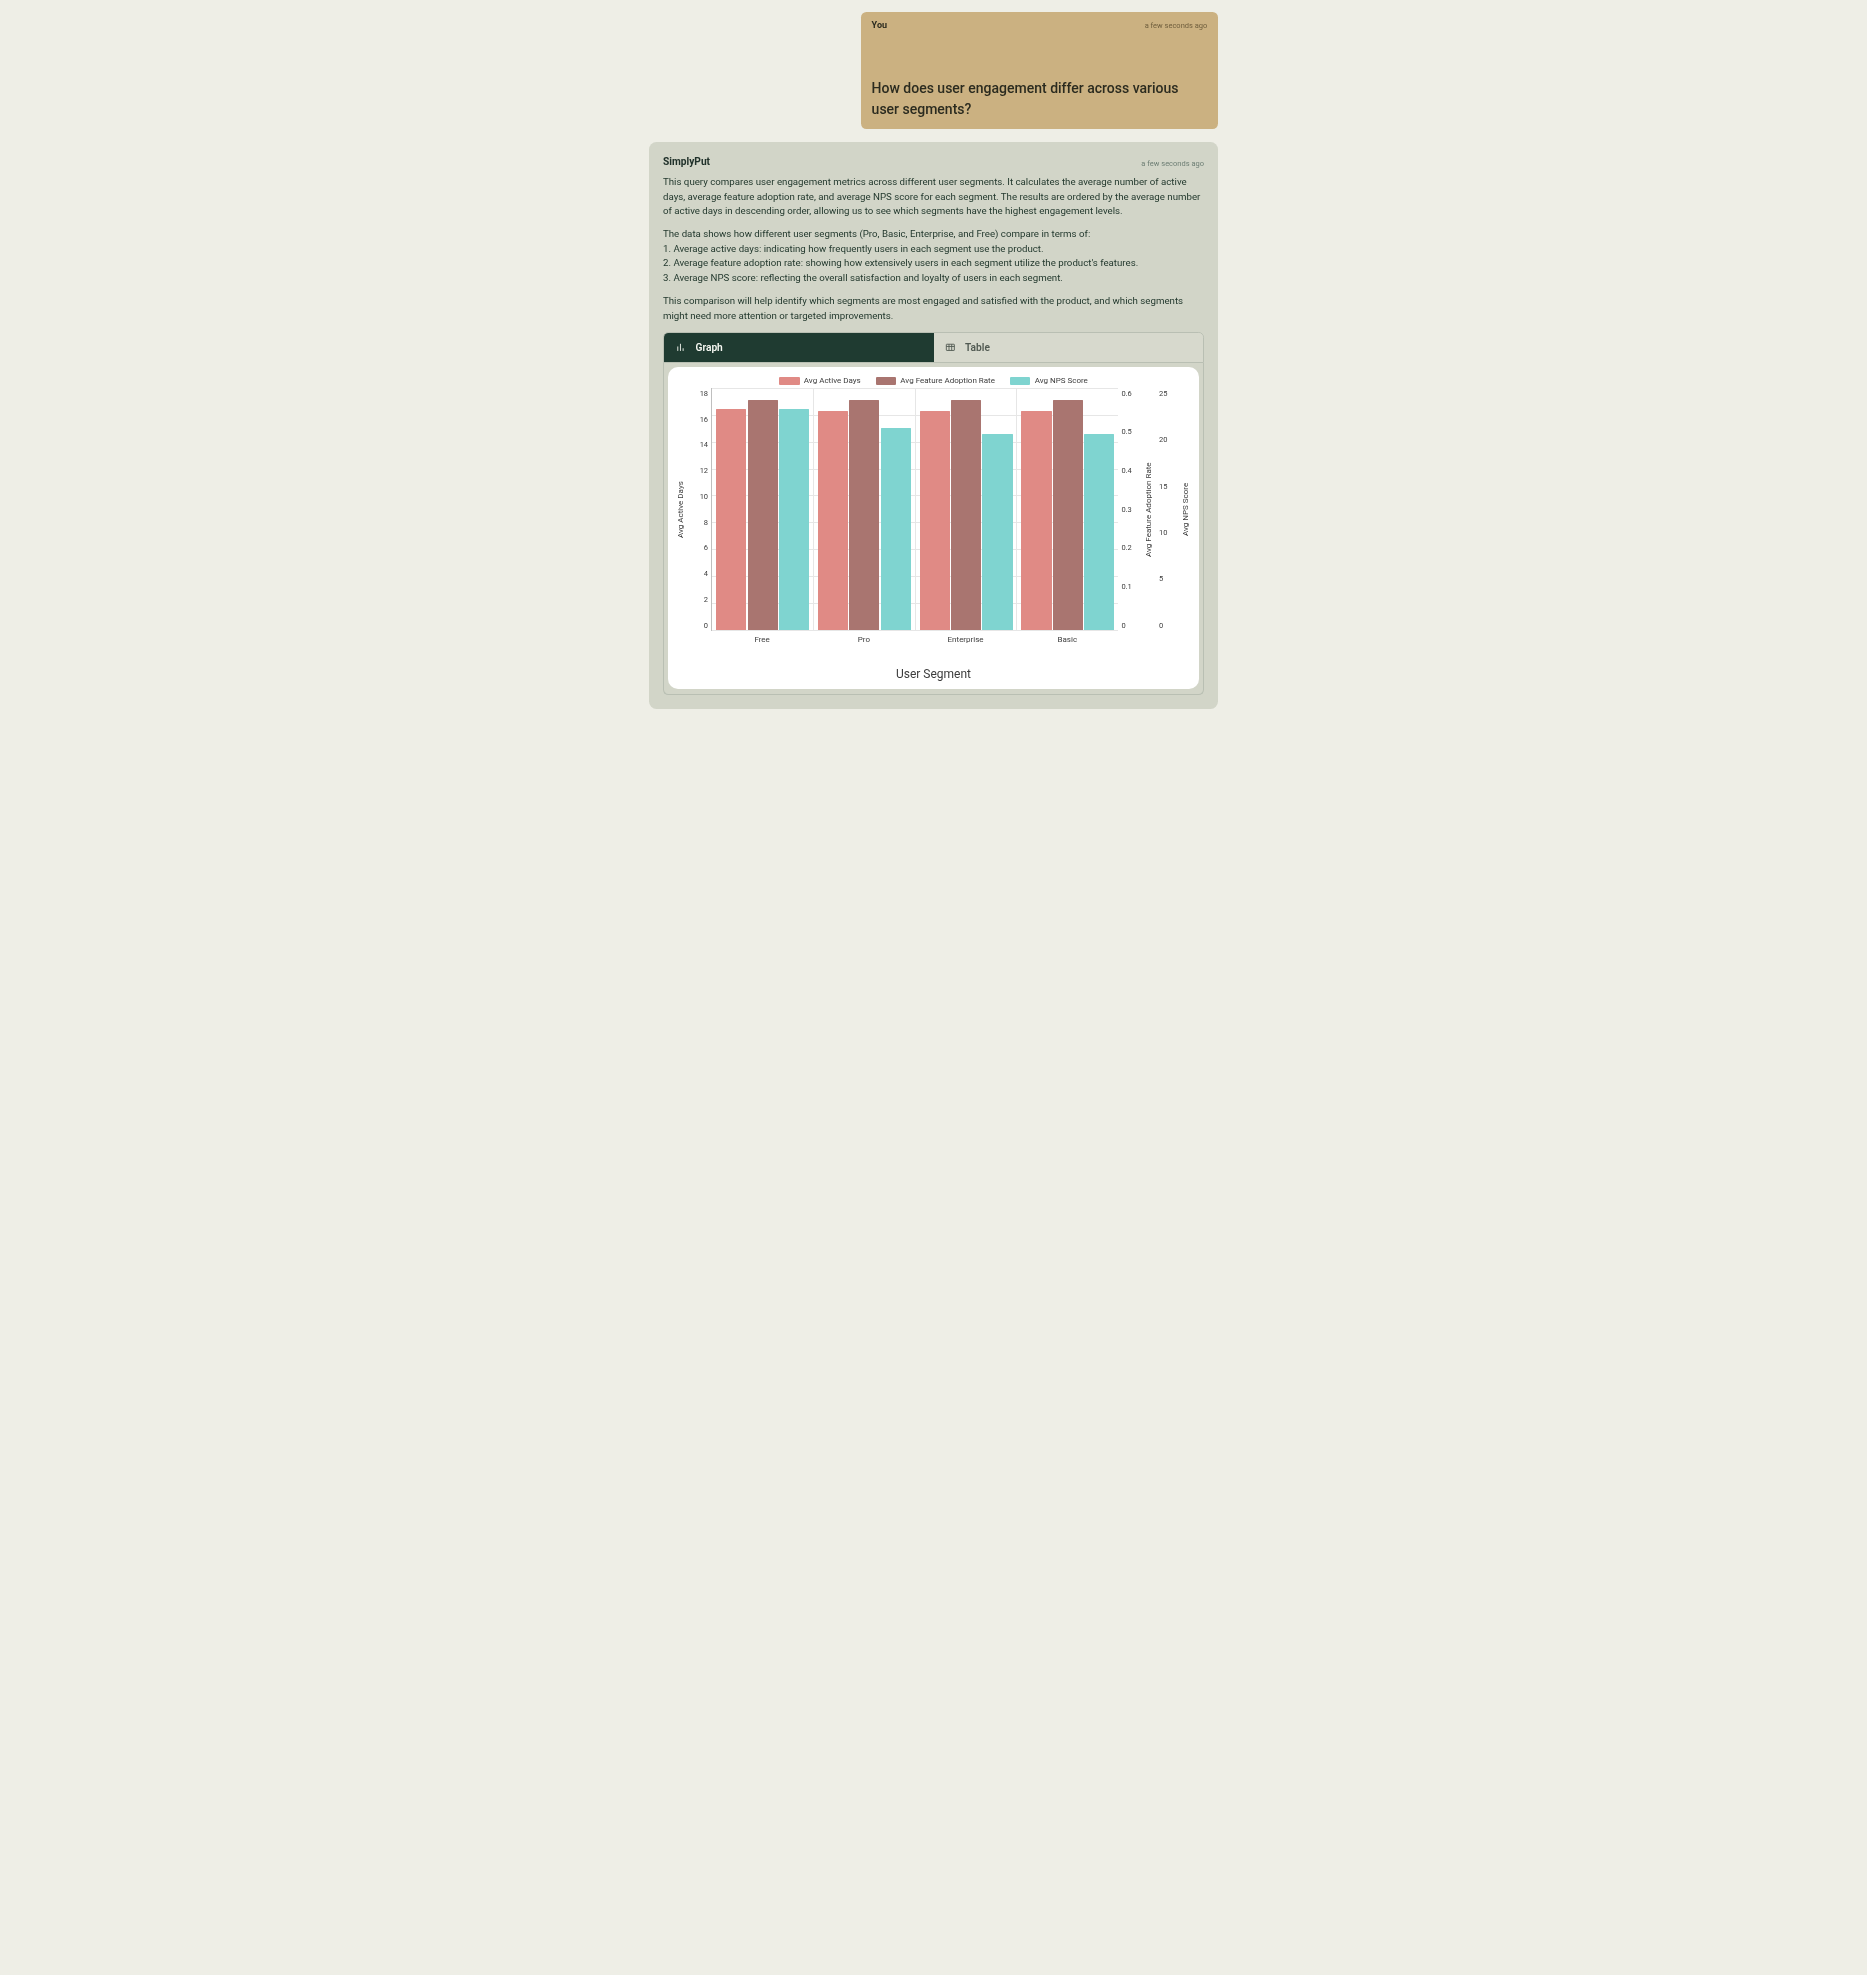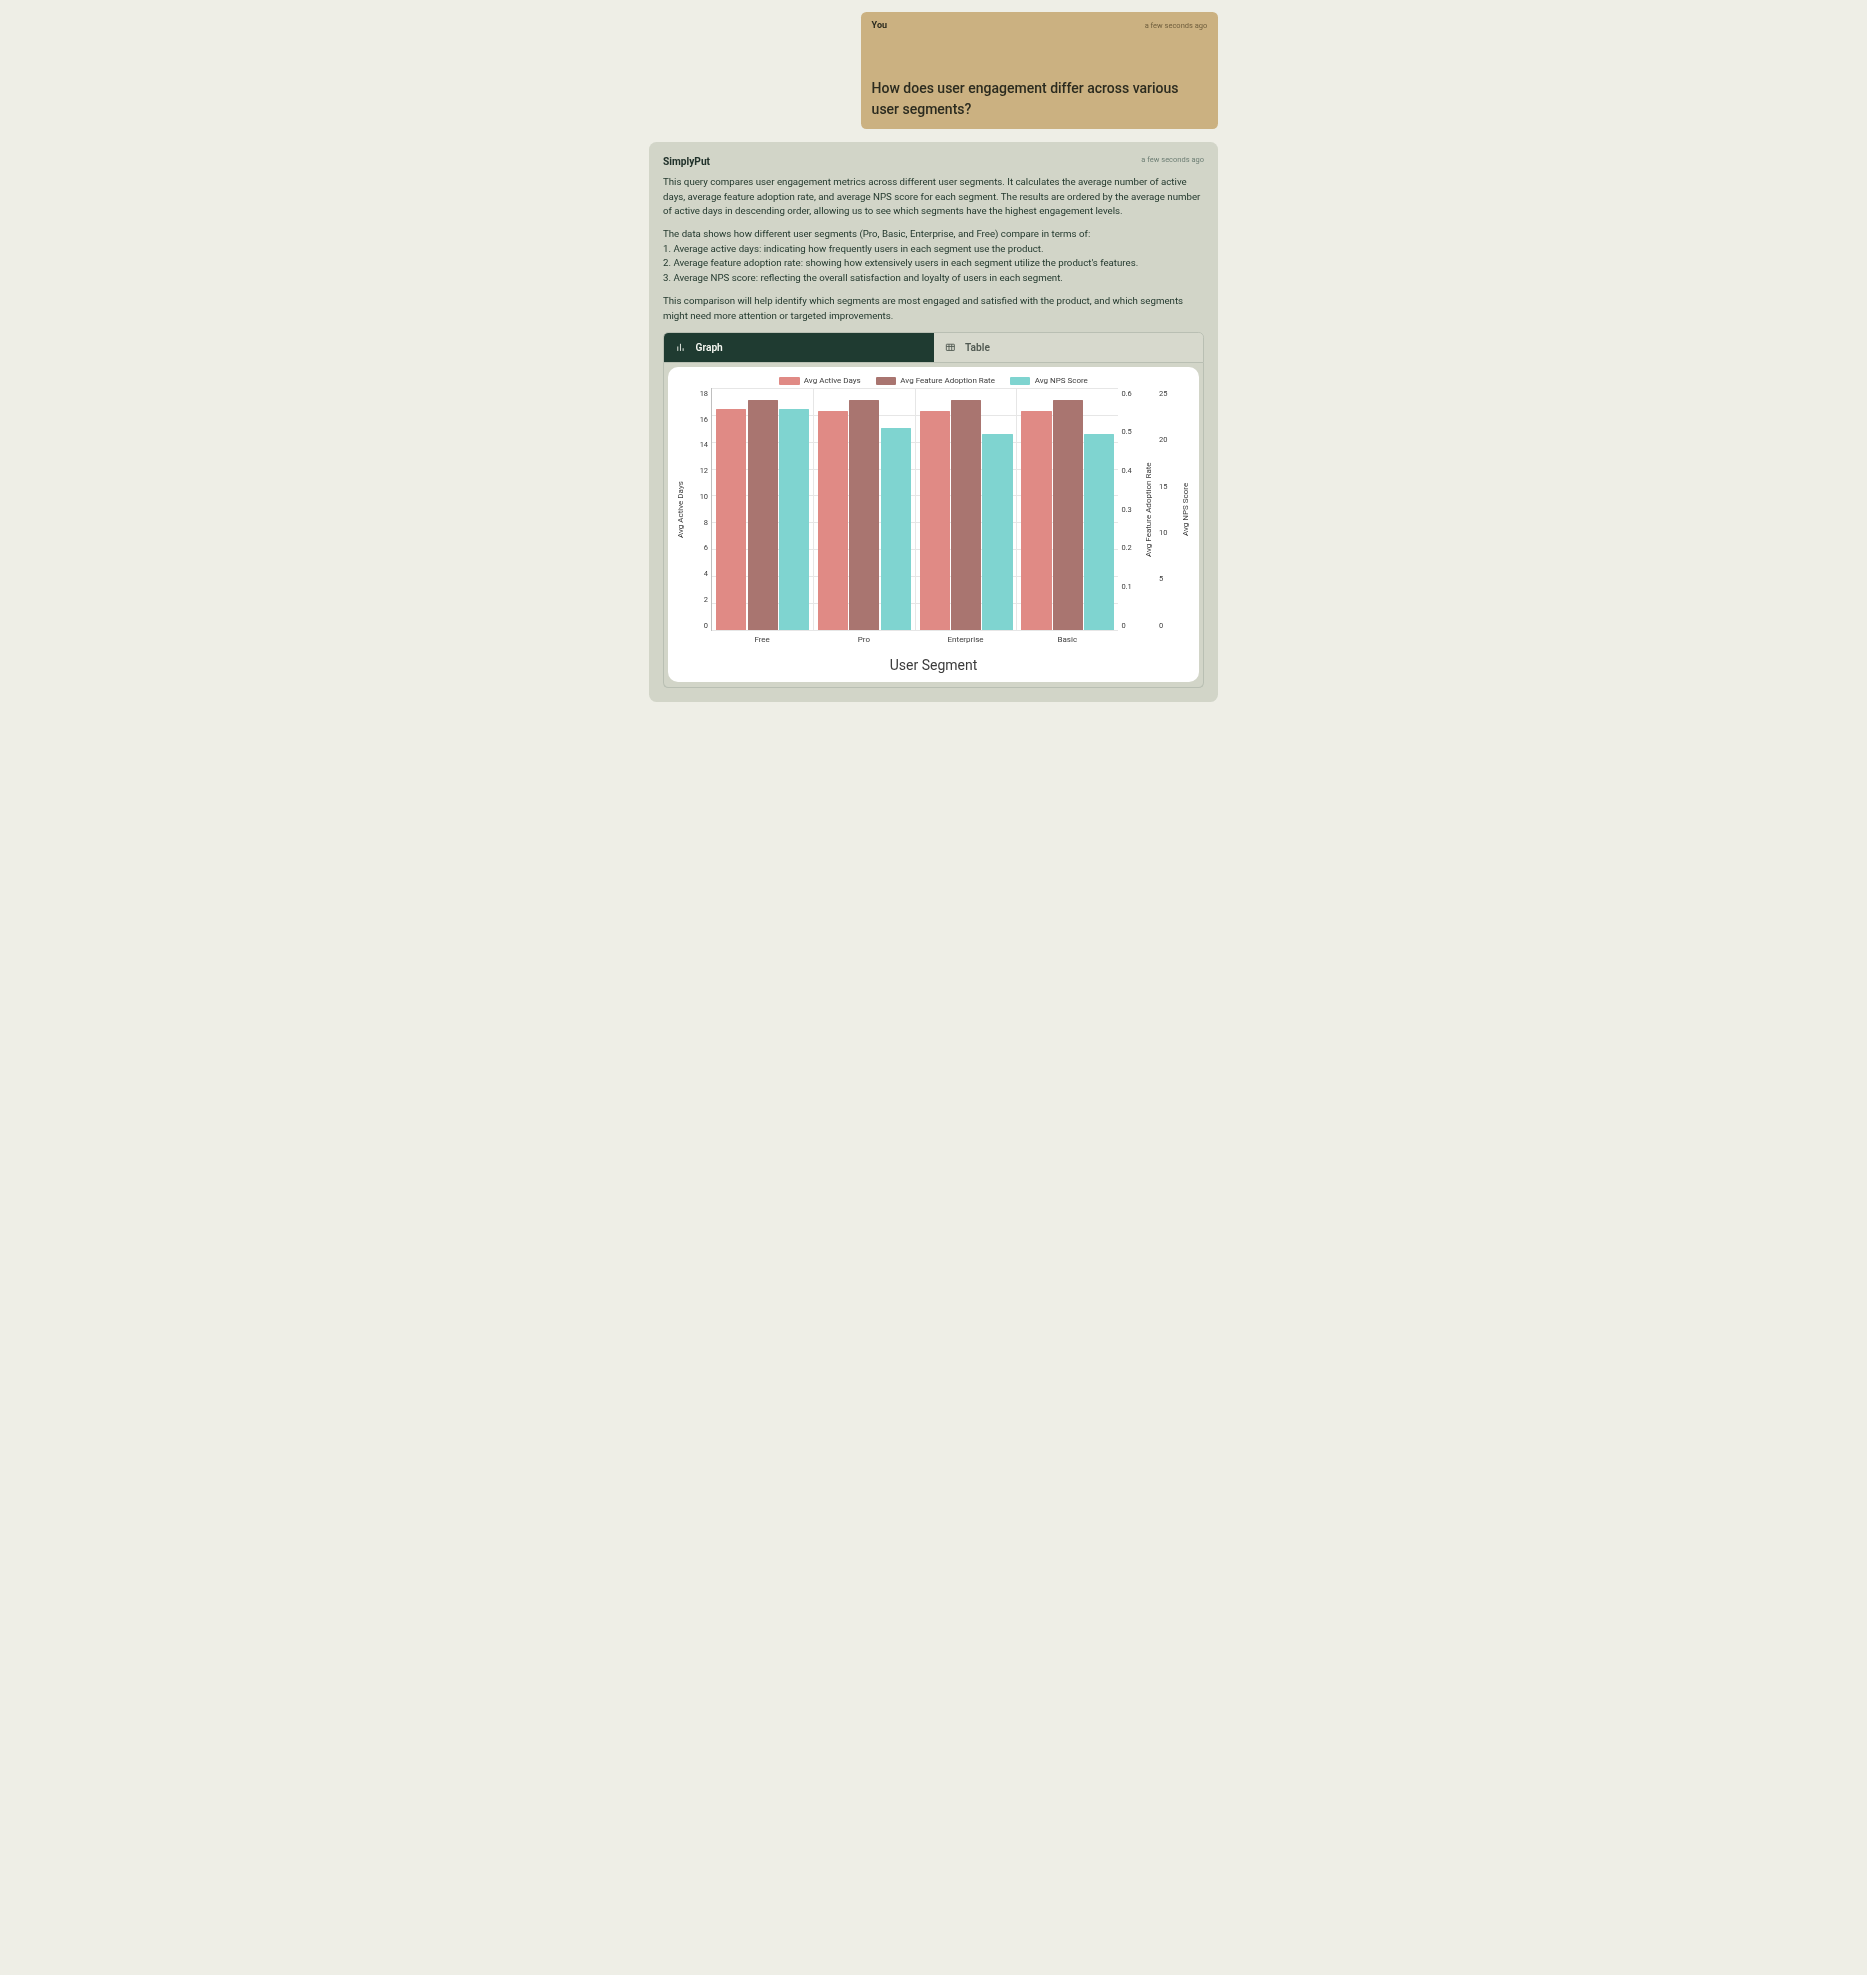--- a/index.html
+++ b/index.html
@@ -22,21 +22,21 @@
   html,body{margin:0;padding:0;background:var(--bg);font-family:-apple-system,BlinkMacSystemFont,"Segoe UI",Roboto,sans-serif;color:var(--text);}
   .page{max-width:569px;margin:0 auto;padding:11.8px 11.8px 21.5px;font-size:9.7px;line-height:1.5;}
   
   .you-msg{margin-left:auto;width:59%;background:var(--you-bg);border-radius:5.4px;padding:7.5px 10.7px 9.7px;color:var(--you-text);}
   .you-head{display:flex;align-items:baseline;justify-content:space-between;margin-bottom:3.2px;text-align:center;}
   .you-head strong{font-size:9px;}
   .ts{font-size:7.5px;color:#6f5e3d;}
   .you-body{font-size:14px;font-weight:500;margin-top:45px;}
   
   .assist{margin-top:13px;background:var(--assist-bg);border-radius:7.5px;padding:11.8px 14px 14px;}
-  .assist-head{display:flex;align-items:flex-start;justify-content:space-between;margin-bottom:5.4px;gap:40px;}
+  .assist-head{display:flex;align-items:flex-end;justify-content:space-between;margin-bottom:5.4px;gap:40px;}
   .assist-head strong{font-size:10.2px;color:#20312a;}
   .assist .ts{color:var(--text-soft);}
   .assist-body p{margin:0 0 8.6px;}
   .assist-body .list{margin:0 0 8.6px;}
   
   .tabs{display:flex;border:0.5px solid var(--border);border-radius:5.4px 5.4px 0 0;overflow:hidden;}
   .tab{flex:1;display:flex;align-items:center;gap:9px;padding:7px 11.8px;font-size:10.2px;font-weight:600;cursor:pointer;}
   .tab[data-active="true"]{background:var(--tab-active);color:#f6f8f2;}
   .tab[data-active="false"]{background:var(--tab-inactive);color:#515a52;}
   .tab svg{width:10.7px;height:10.7px;stroke:currentColor;fill:none;stroke-width:2;}
@@ -57,21 +57,21 @@
   .plot .grid div{position:absolute;left:0;right:0;height:0;border-top:0.5px solid var(--grid);}
   .groups{position:absolute;inset:0;display:flex;}
   .group{flex:1;display:flex;align-items:flex-end;justify-content:center;gap:1.1px;border-right:0.5px solid var(--grid);}
   .group:last-child{border-right:none;}
   .bar{width:30%;border-radius:0.5px 0.5px 0 0;}
   .bar.a{background:var(--series-a);}
   .bar.b{background:var(--series-b);}
   .bar.c{background:var(--series-c);}
   .xaxis{display:flex;margin-left:auto;}
   .xtick{flex:1;text-align:center;font-size:8px;color:#3c3c3c;padding-top:3.2px;}
-  .xaxis-label{text-align:center;font-size:14px;color:#3c3c3c;margin-top:9px;}
+  .xaxis-label{text-align:center;font-size:12px;color:#3c3c3c;margin-top:19px;}
 </style>
 </head>
 <body>
 
 <div class="page">
 
   <div class="you-msg">
     <div class="you-head">
       <strong>You</strong>
       <span class="ts">a few seconds ago</span>

